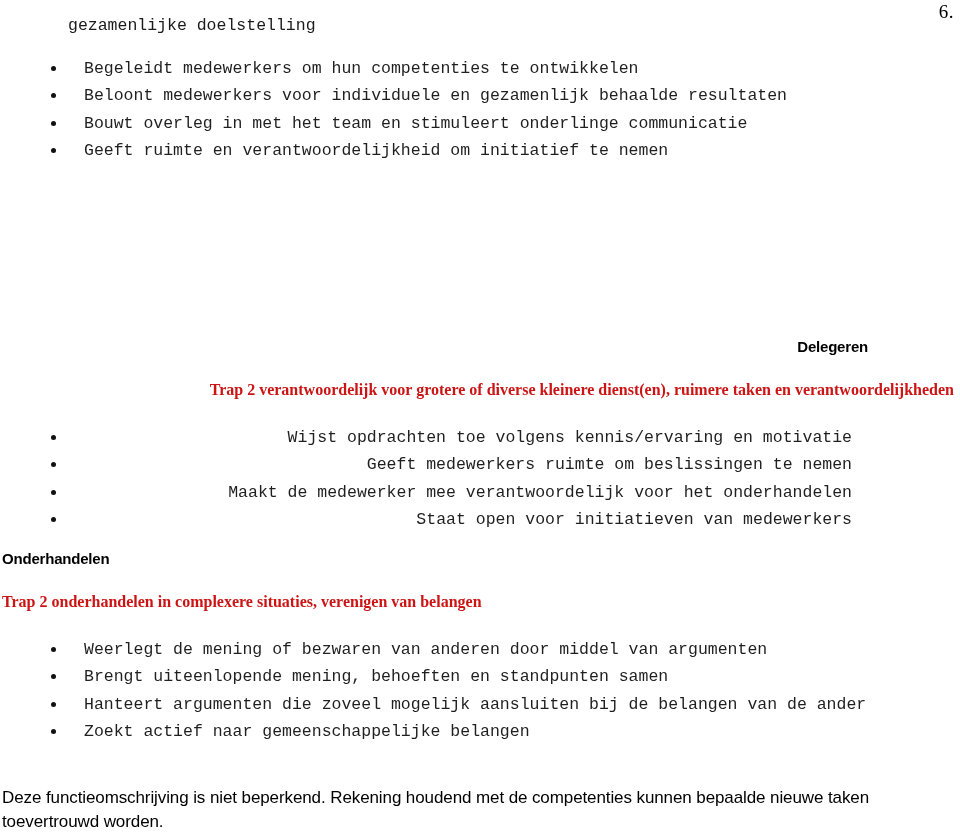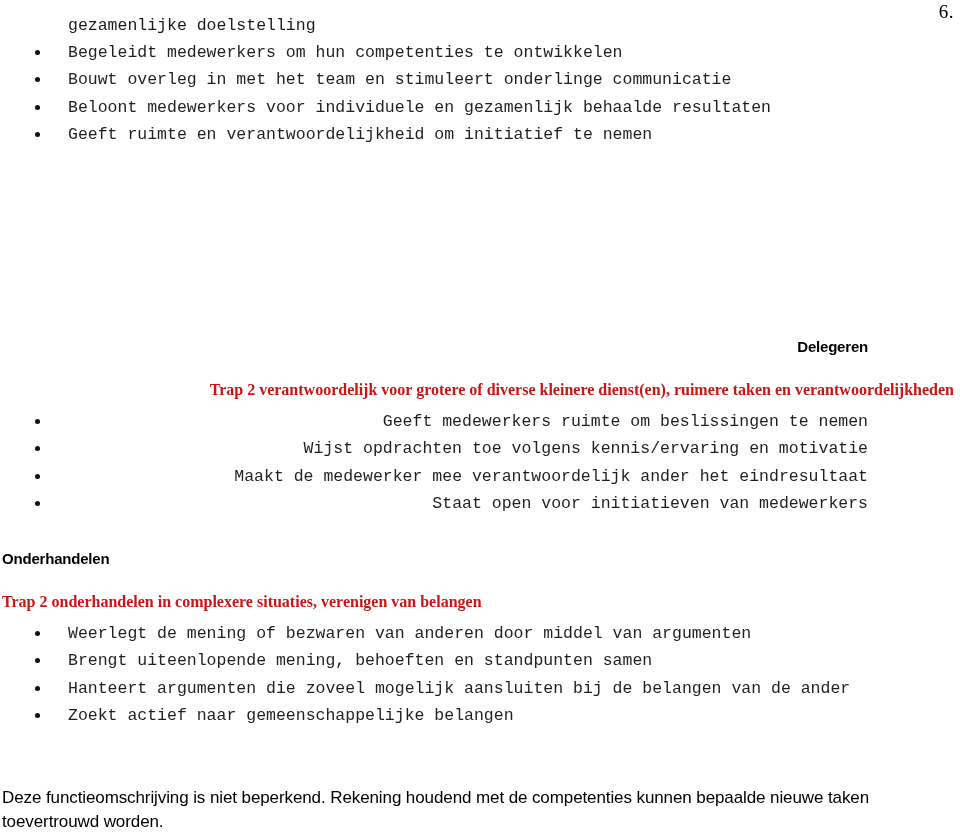--- a/index.html
+++ b/index.html
@@ -50,21 +50,21 @@
     font-size: 16.5px;
     line-height: 27px;
     color: #1a1a1a;
     padding-left: 68px;
     white-space: nowrap;
   }
 
   
   ul.bullets {
     list-style: none;
-    margin: 0;
+    margin: 16px;
     padding: 0;
   }
   ul.bullets > li {
     position: relative;
     font-family: "Liberation Mono", "DejaVu Sans Mono", monospace;
     font-size: 16.5px;
     line-height: 27.3px;
     color: #1f1f1f;
     padding-left: 68px;
     white-space: nowrap;
@@ -123,50 +123,50 @@
 
   <div class="section" style="top:12px;">
     <div class="cont-line">gezamenlijke doelstelling</div>
     <ul class="bullets">
       <li>
         <span class="bullet-dot"></span>
         <span>Begeleidt medewerkers om hun competenties te ontwikkelen</span>
       </li>
       <li>
         <span class="bullet-dot"></span>
+        <span>Beloont medewerkers voor individuele en gezamenlijk behaalde resultaten</span>
+      </li>
+      <li>
+        <span class="bullet-dot"></span>
         <span>Bouwt overleg in met het team en stimuleert onderlinge communicatie</span>
-      </li>
-      <li>
-        <span class="bullet-dot"></span>
-        <span>Beloont medewerkers voor individuele en gezamenlijk behaalde resultaten</span>
       </li>
       <li>
         <span class="bullet-dot"></span>
         <span>Geeft ruimte en verantwoordelijkheid om initiatief te nemen</span>
       </li>
     </ul>
   </div>
 
   <div class="section" style="top:338px;text-align:right;">
     <div class="cat-heading">Delegeren</div>
     <div style="height:22px;"></div>
     <div class="trap-heading">Trap 2 verantwoordelijk voor grotere of diverse kleinere dienst(en), ruimere taken en verantwoordelijkheden</div>
     <div style="height:6px;"></div>
     <ul class="bullets">
       <li>
         <span class="bullet-dot"></span>
+        <span>Wijst opdrachten toe volgens kennis/ervaring en motivatie</span>
+      </li>
+      <li>
+        <span class="bullet-dot"></span>
         <span>Geeft medewerkers ruimte om beslissingen te nemen</span>
       </li>
       <li>
         <span class="bullet-dot"></span>
-        <span>Wijst opdrachten toe volgens kennis/ervaring en motivatie</span>
-      </li>
-      <li>
-        <span class="bullet-dot"></span>
-        <span>Maakt de medewerker mee verantwoordelijk ander het eindresultaat</span>
+        <span>Maakt de medewerker mee verantwoordelijk voor het onderhandelen</span>
       </li>
       <li>
         <span class="bullet-dot"></span>
         <span>Staat open voor initiatieven van medewerkers</span>
       </li>
     </ul>
   </div>
 
   <div class="section" style="top:550px;">
     <div class="cat-heading">Onderhandelen</div>

